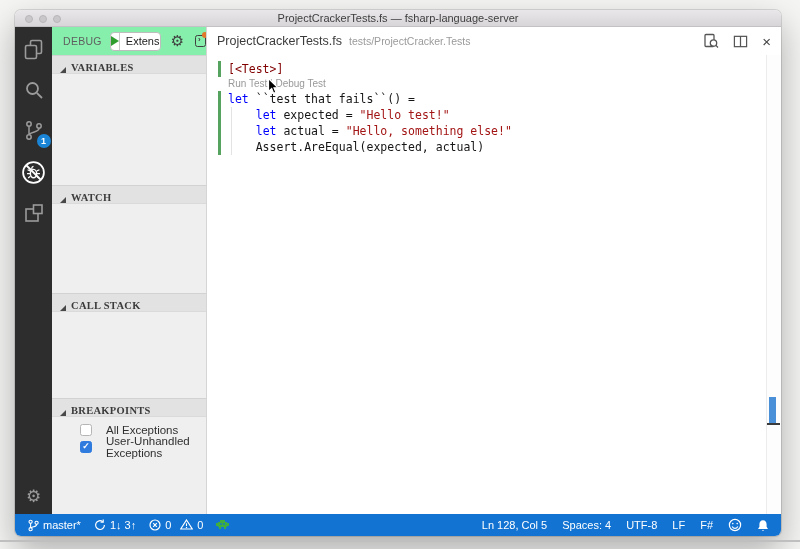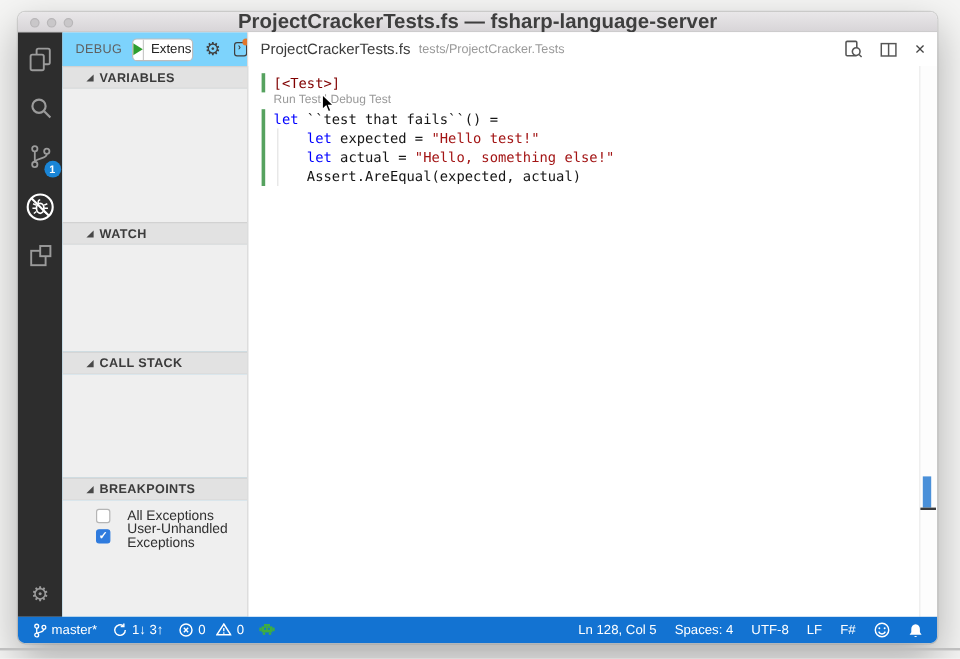--- a/index.html
+++ b/index.html
@@ -7,40 +7,40 @@
   body { background:#f5f5f4; font-family:"Liberation Sans", sans-serif; overflow:hidden; position:relative; }
 
   .window { position:absolute; left:15px; top:10px; width:766px; height:526px;
     border-radius:6px; background:#fff; overflow:hidden;
     box-shadow:0 14px 34px rgba(0,0,0,.30), 0 0 0 1px rgba(0,0,0,.12); }
 
   
   .titlebar { position:absolute; top:0; left:0; right:0; height:17px;
     background:linear-gradient(#e9e7e9,#d8d5d8); border-bottom:1px solid #c3c1c3;
     display:flex; align-items:center; justify-content:center; }
-  .titlebar .title { font-size:17px; color:#3e3e3e; font-weight:700; }
+  .titlebar .title { font-size:11px; color:#3e3e3e; font-weight:400; }
   .traffic { position:absolute; left:10px; top:4.5px; display:flex; gap:6px; }
   .traffic span { width:8px; height:8px; border-radius:50%; background:#c9c7c9; border:1px solid #b8b6b8; }
 
   
   .main { position:absolute; top:17px; bottom:22px; left:0; right:0; display:flex; }
 
   
   .activitybar { width:37px; background:#2d2d2d; position:relative; flex:none;
     display:flex; flex-direction:column; align-items:center; padding-top:7px; }
   .ab-item { width:30px; height:30px; margin-bottom:11px; display:flex; align-items:center; justify-content:center;
     color:#9b9b9b; position:relative; cursor:pointer; }
   .ab-item.active { color:#ffffff; }
   .ab-badge { position:absolute; right:-2px; bottom:-2px; min-width:14px; height:14px; border-radius:8px;
     background:#1a85d6; color:#fff; font-size:9px; line-height:14px; text-align:center; font-weight:bold; }
   .ab-gear { position:absolute; bottom:8px; left:0; right:0; text-align:center;
     font-family:"DejaVu Sans",sans-serif; font-size:17px; color:#9b9b9b; cursor:pointer; }
 
   
-  .sidebar { width:154px; background:#7dd3fc; position:relative; flex:none; }
+  .sidebar { width:154px; background:#86efac; position:relative; flex:none; }
   .debug-toolbar { position:absolute; top:0; left:0; right:0; height:28px;
     display:flex; align-items:center; padding-left:11px; }
   .debug-label { font-size:10.5px; color:#5f5f5f; letter-spacing:.3px; margin-right:8px; }
   .launch-group { display:flex; align-items:stretch; height:19px; background:#fff;
     border:1px solid #bdbdbd; border-radius:4px; overflow:hidden; }
   .play-btn { width:21px; display:flex; align-items:center; justify-content:center;
     border-right:1px solid #c9c9c9; cursor:pointer; }
   .play-btn i { width:0; height:0; border-left:8px solid #2f9e2f; border-top:5px solid transparent; border-bottom:5px solid transparent; }
   .config-select { display:flex; align-items:center; gap:3px; padding:0 4px 0 6px; font-size:11px; color:#222; cursor:pointer; }
   .stepper { display:flex; flex-direction:column; gap:2px; }
@@ -49,21 +49,21 @@
   .stepper .down { border-top:4px solid #666; }
   .tb-gear { font-family:"DejaVu Sans",sans-serif; font-size:15px; color:#3f3f3f; margin-left:10px; cursor:pointer; }
   .console-icon { position:relative; width:17px; height:12px; border:1.5px solid #3f3f3f; border-radius:2.5px;
     margin-left:11px; cursor:pointer; }
   .console-icon b { position:absolute; left:2px; top:-1px; font-size:8px; color:#3f3f3f; font-weight:bold; }
   .console-icon::after { content:""; position:absolute; right:-3px; top:-4px; width:6px; height:6px;
     border-radius:50%; background:#e2762b; }
 
   .section { position:absolute; left:0; right:0; }
   .sec-header { height:19px; background:#e2e2e2; border-top:1px solid #d2d2d2; border-bottom:1px solid #dadada;
-    display:flex; align-items:center; padding-left:20px; cursor:pointer; }
+    display:flex; align-items:flex-end; padding-left:8px; cursor:pointer;font-family:Liberation Serif, serif; }
   .twistie { width:0; height:0; border-bottom:6px solid #484848; border-left:6px solid transparent; margin-right:5px; }
   .sec-title { font-size:10.5px; font-weight:bold; color:#3b3b3b; letter-spacing:.3px; }
   .sec-body { background:#efefef; position:absolute; top:19px; left:0; right:0; bottom:0; }
 
   .bp-row { display:flex; align-items:center; gap:14px; height:17px; padding-left:28px; cursor:pointer; }
   .bp-row:first-child { margin-top:4px; }
   .checkbox { width:12px; height:12px; border-radius:2.5px; background:#fff; border:1px solid #b5b5b5;
     display:flex; align-items:center; justify-content:center; flex:none; }
   .checkbox.checked { background:#2f7bde; border-color:#2f7bde; }
   .checkbox .mark { display:none; color:#fff; font-size:9px; line-height:1; font-weight:bold; }

